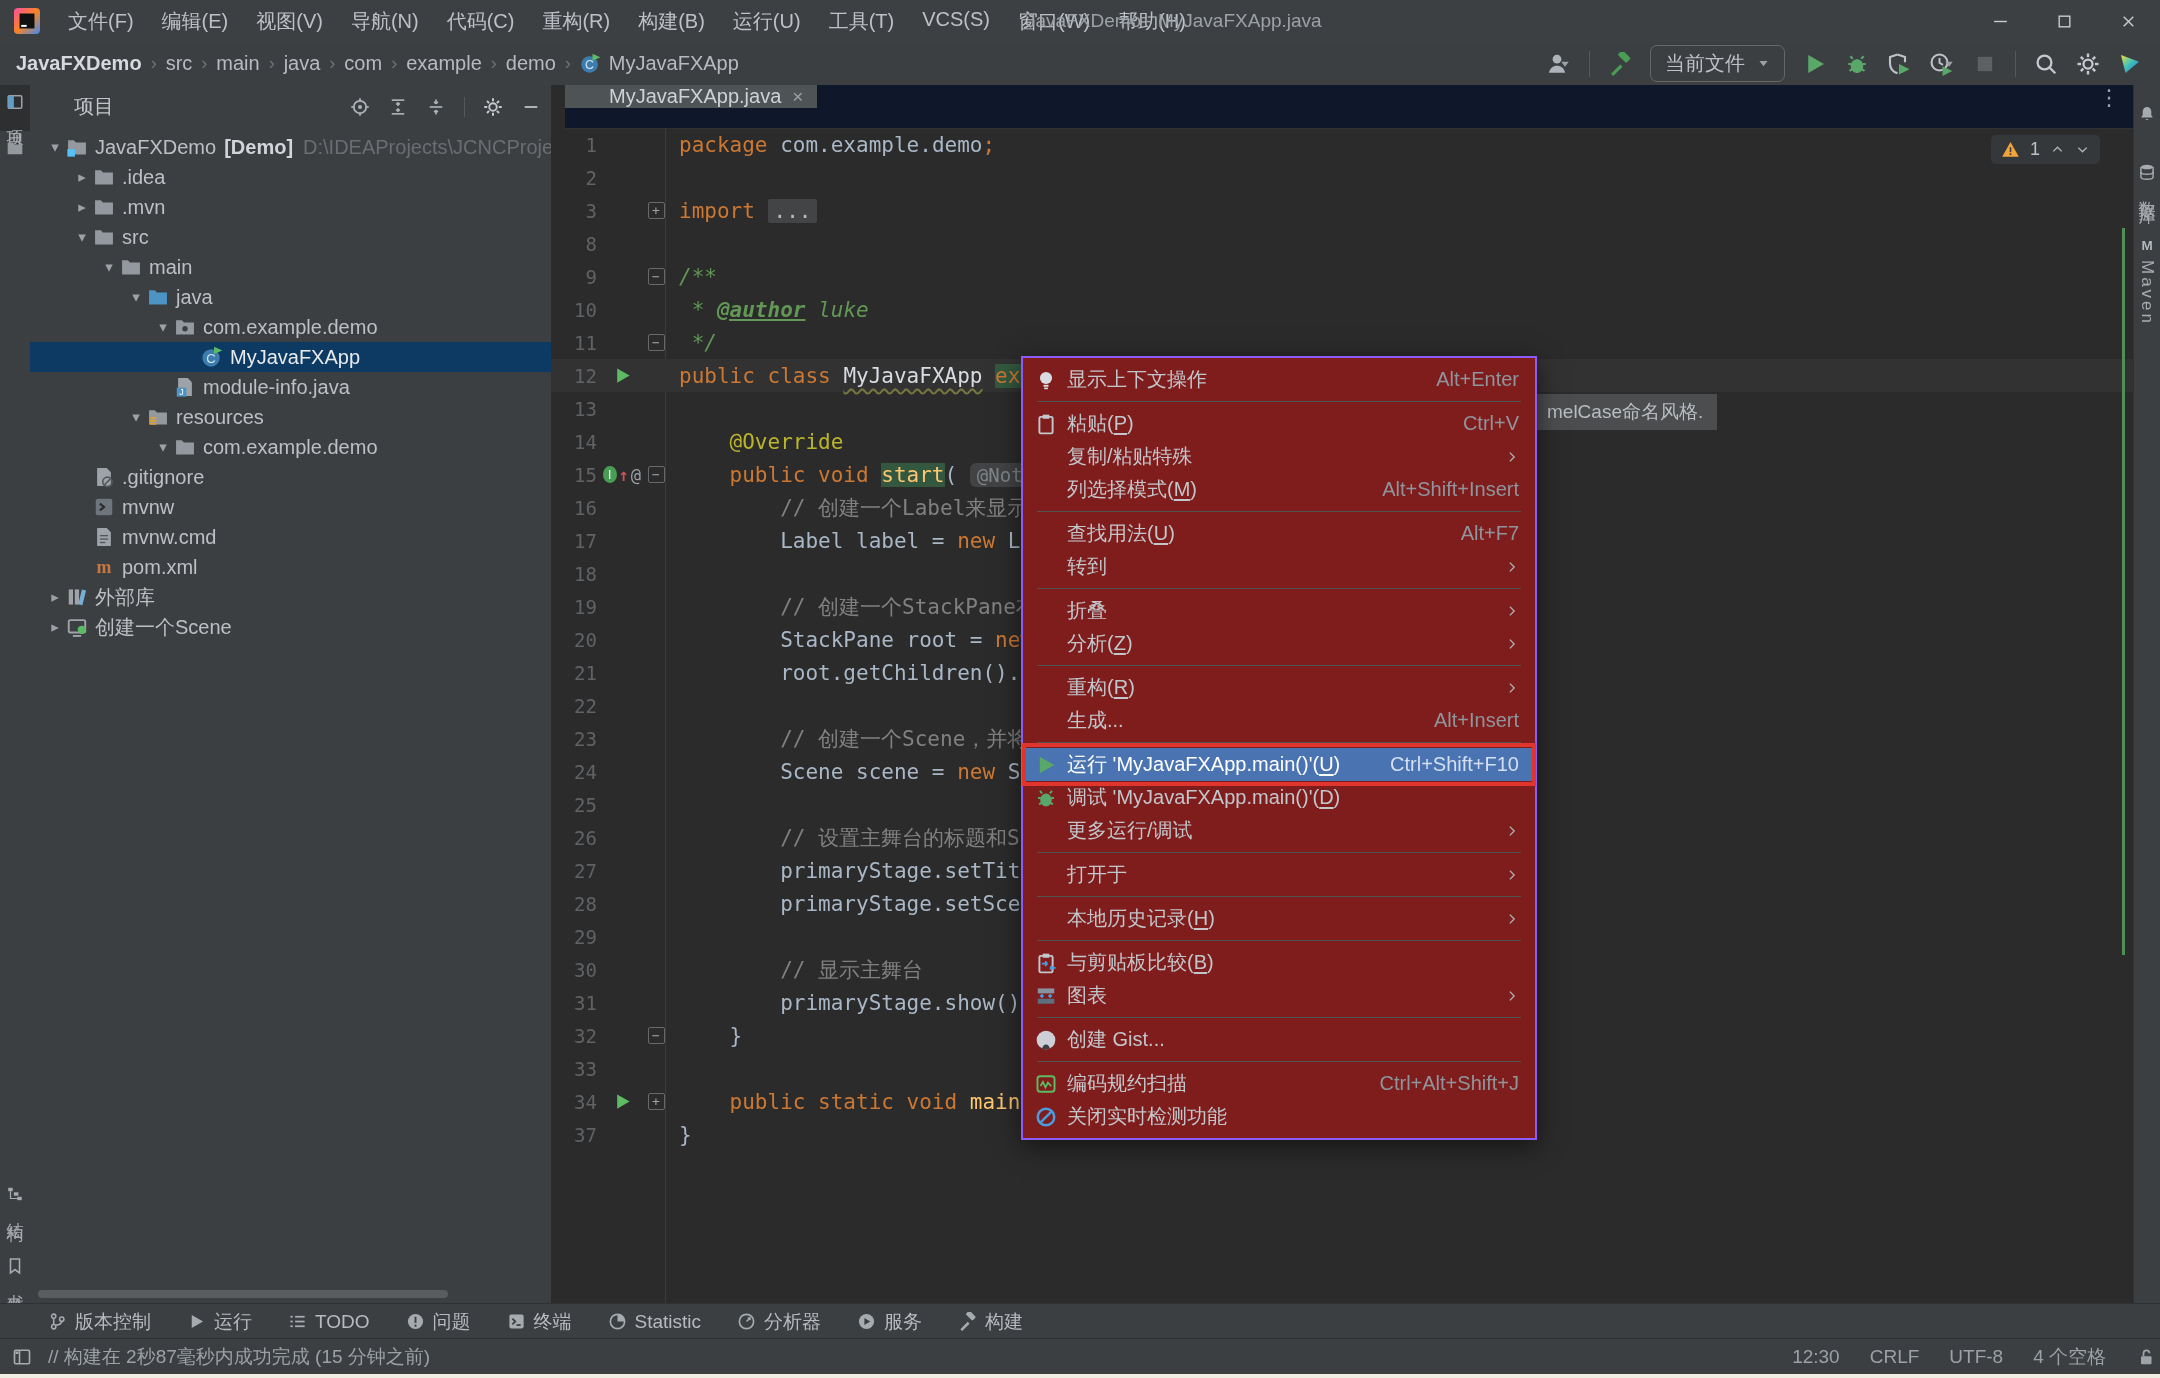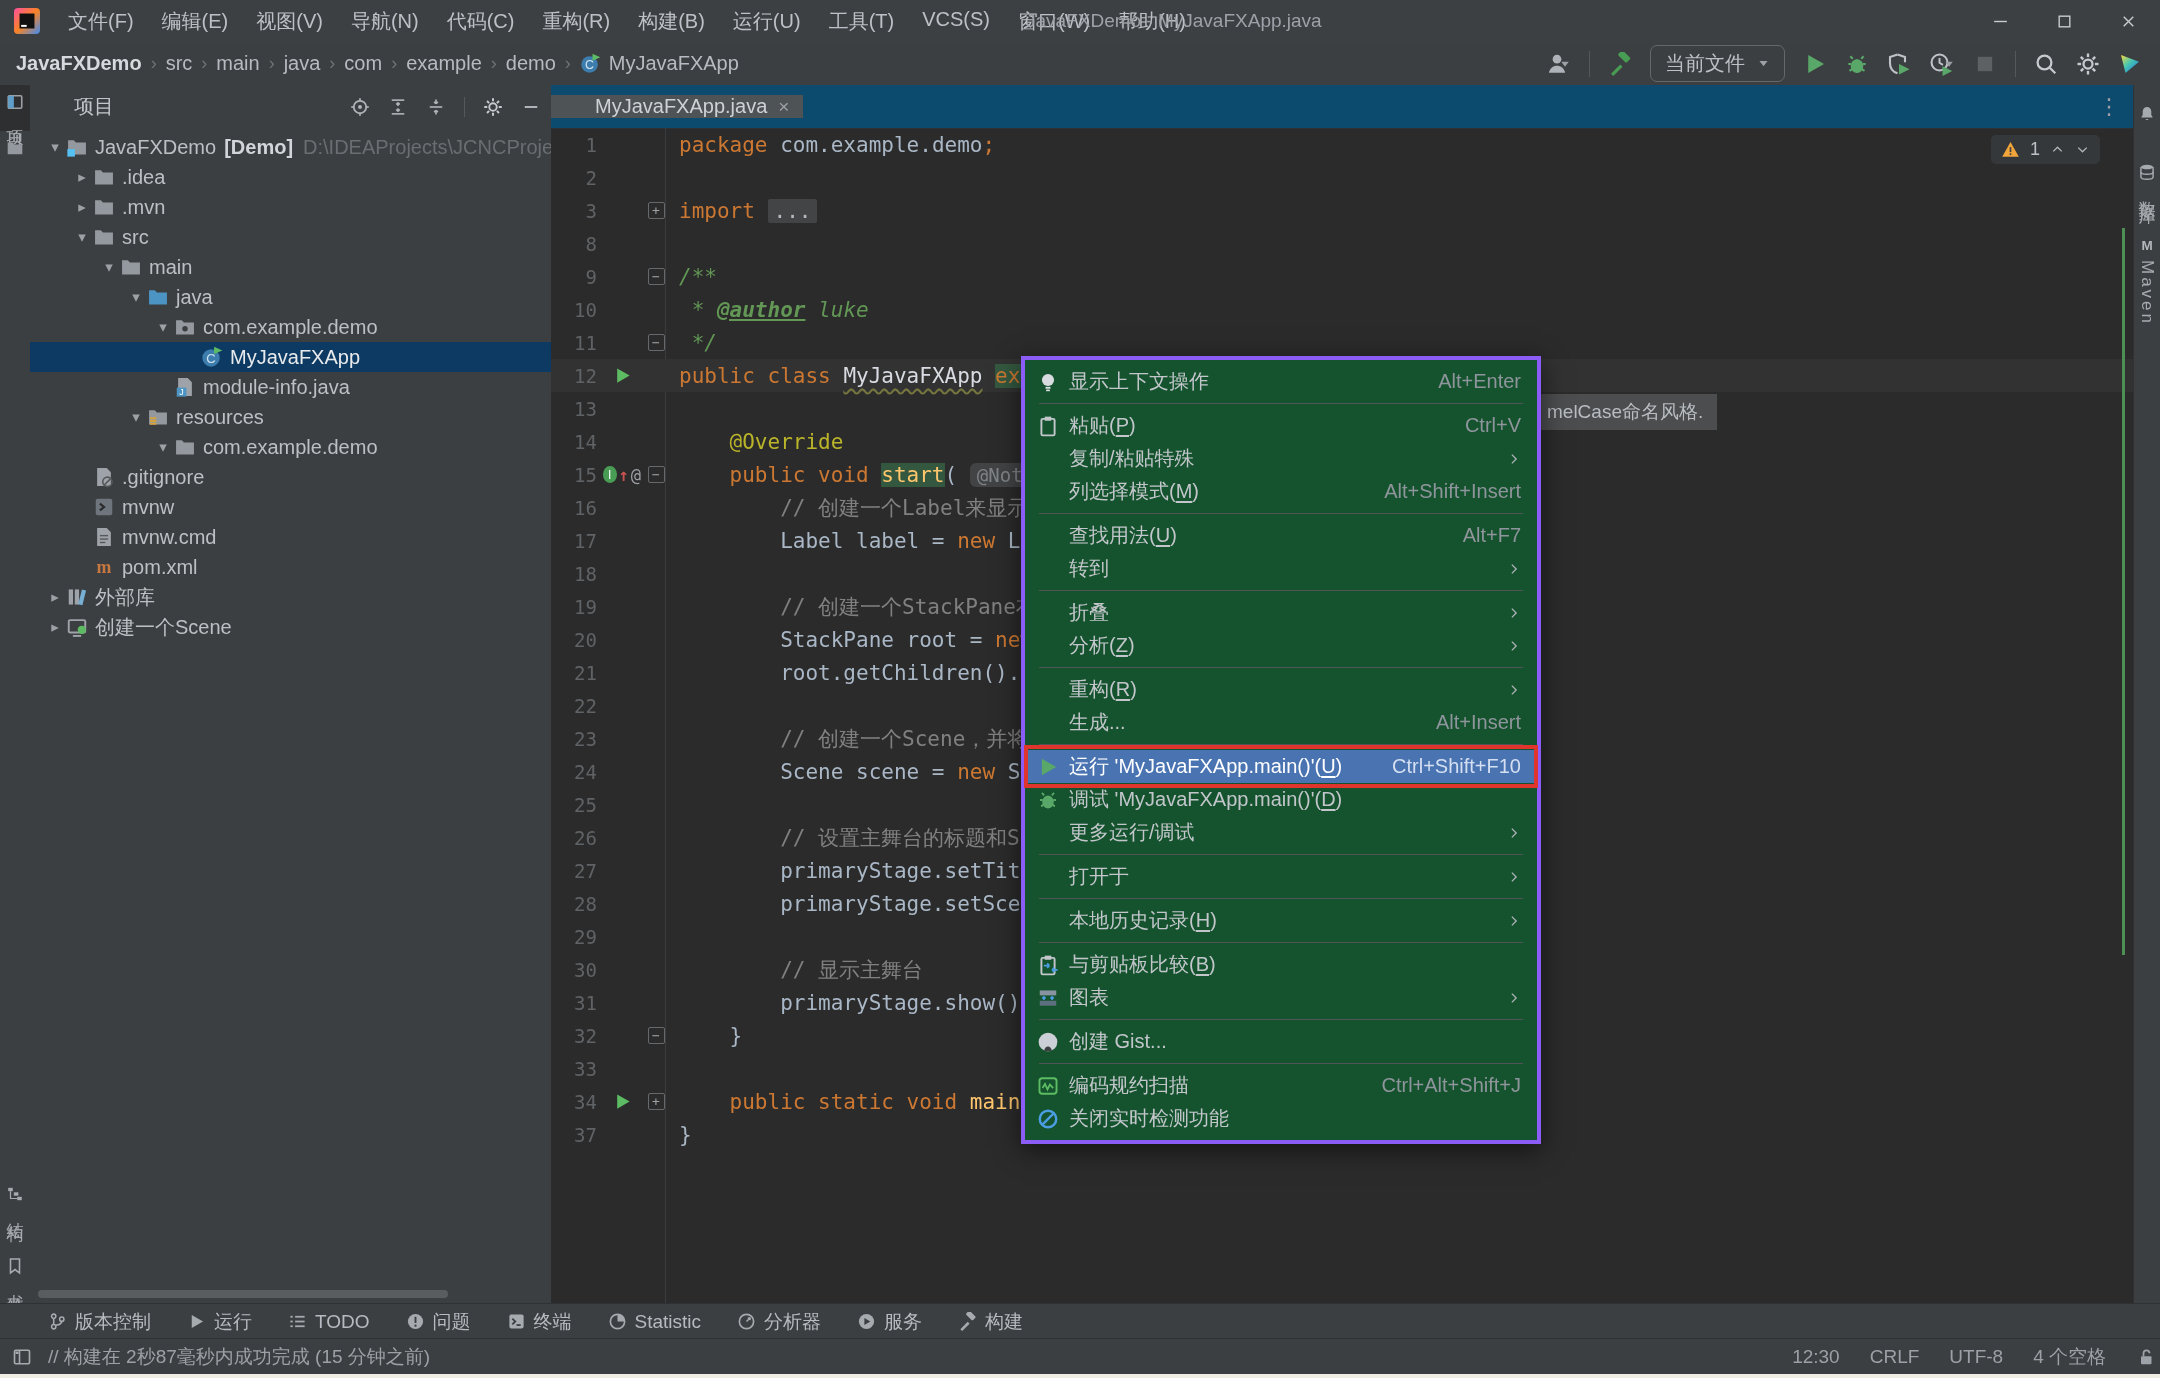--- a/index.html
+++ b/index.html
@@ -59,21 +59,21 @@
   .tree-row{height:30px;display:flex;align-items:center;white-space:nowrap;color:#bcc0c5;}
   .tree-row.sel{background:#0d3a63;color:#e8eaec;}
   .tree-chev{width:22px;height:22px;flex:none;display:flex;align-items:center;justify-content:center;color:#9da1a6;font-size:15px;}
   .tree-ico{width:22px;height:22px;margin-right:7px;}
   .tree-tag{font-weight:bold;color:#d2d5d9;margin-left:8px;}
   .tree-path{color:#6a6e72;margin-left:10px;}
   #tree-hscroll{position:absolute;left:8px;top:1205px;width:410px;height:8px;border-radius:4px;background:#5a5d5f;}
 
   
   #editor{position:absolute;left:551px;top:0;width:1583px;height:1218px;background:#2b2b2b;overflow:hidden;}
-  #tabbar{height:43px;background:#0c4a6e;border-bottom:1px solid #2f3234;display:flex;align-items:center;}
+  #tabbar{height:43px;background:#0f172a;border-bottom:1px solid #2f3234;display:flex;align-items:flex-start;margin-left:14px;}
   #tab-active{display:flex;align-items:center;gap:9px;background:#4e5356;padding:0 14px;font-size:20px;color:#ced2d6;}
   .tab-close{color:#9da1a6;font-size:19px;margin-left:2px;}
   #tab-more{margin-left:auto;display:flex;align-items:center;padding:0 14px;color:#9da1a6;font-size:22px;}
   #code{position:absolute;left:0;top:43px;right:0;bottom:0;font-family:"DejaVu Sans Mono",monospace;font-size:21px;}
   .cl{height:33px;display:flex;align-items:center;position:relative;}
   .cl.cur{background:#323232;}
   .ln{width:46px;flex:none;text-align:right;color:#606366;font-size:19px;padding-right:6px;}
   .gut-ico{width:38px;flex:none;display:flex;align-items:center;justify-content:center;gap:2px;}
   .fold-col{width:30px;flex:none;display:flex;align-items:center;justify-content:center;}
   .fold-box{width:15px;height:15px;border:1px solid #66696c;border-radius:2px;color:#9da1a6;
@@ -100,22 +100,22 @@
   .ovr-at{color:#9da1a6;font-size:17px;}
   #indent-guide1{position:absolute;left:727px;width:1px;background:#3a3c3e;}
   #analysis-stripe{position:absolute;right:9px;top:143px;width:3px;height:727px;background:#4e8f55;}
   #inspect-widget{position:absolute;right:34px;top:50px;display:flex;align-items:center;gap:10px;
                   background:#35383a;border-radius:5px;padding:4px 10px;font-size:18px;color:#bdc1c7;}
   #inspect-widget .chev{width:15px;height:15px;}
   #tooltip-frag{position:absolute;left:982px;top:309px;height:36px;background:#4b4d4f;color:#b9bdc2;
                 display:flex;align-items:center;padding:0 14px;font-size:19px;font-family:"Liberation Sans",sans-serif;}
 
   
-  #ctx-menu{position:absolute;left:1021px;top:356px;width:512px;background:#14532d;
-            border:4px solid #8b5cf6;box-shadow:0 6px 24px rgba(0,0,0,.55);z-index:50;
+  #ctx-menu{position:absolute;left:1021px;top:356px;width:512px;background:#7f1d1d;
+            border:2px solid #8b5cf6;box-shadow:0 6px 24px rgba(0,0,0,.55);z-index:50;
             padding:5px 0;font-size:20px;color:#c2c6cb;}
   .mi{height:33px;display:flex;align-items:center;padding:0 16px 0 12px;position:relative;}
   .mi .mi-ico{width:22px;height:22px;margin-right:10px;}
   .mi .mi-ico.empty{visibility:hidden;}
   .mi .mi-label{white-space:nowrap;}
   .mi .mi-right{margin-left:auto;color:#8f959c;white-space:nowrap;padding-left:24px;}
   .mi .mi-arrow{margin-left:auto;width:14px;height:14px;}
   .mi.sel{background:#4a73b2;color:#fff;}
   .mi.sel .mi-right{color:#d4dff1;}
   .mi.frame::after{content:"";position:absolute;left:-1px;right:-1px;top:-5px;bottom:-5px;

